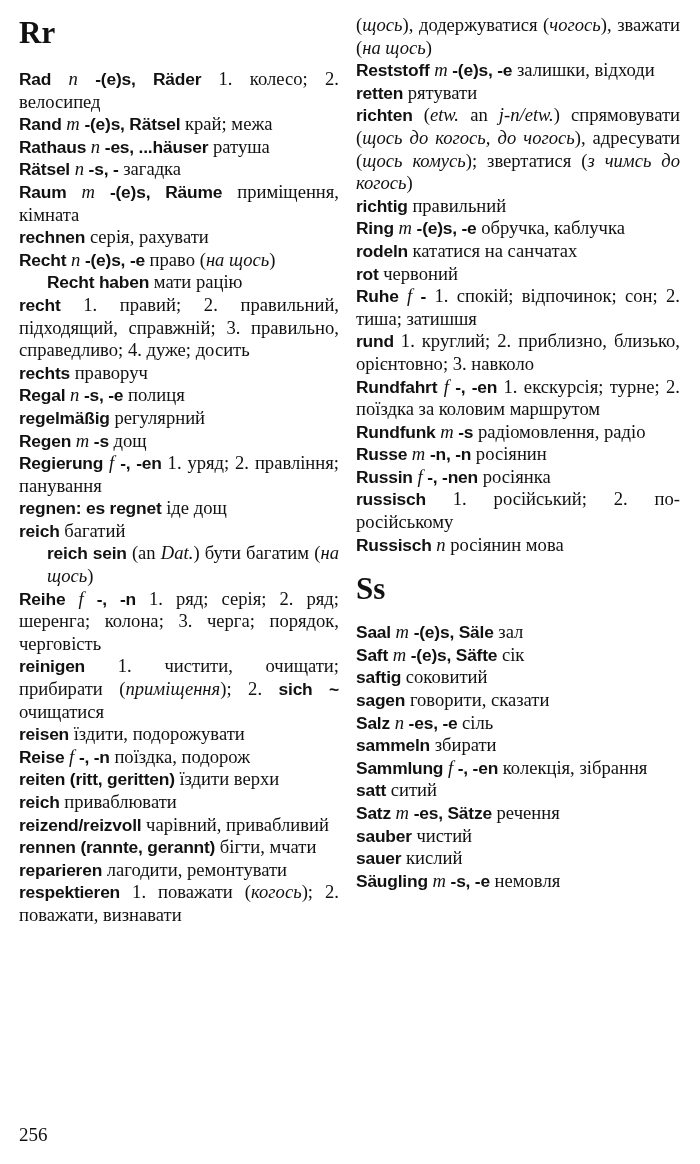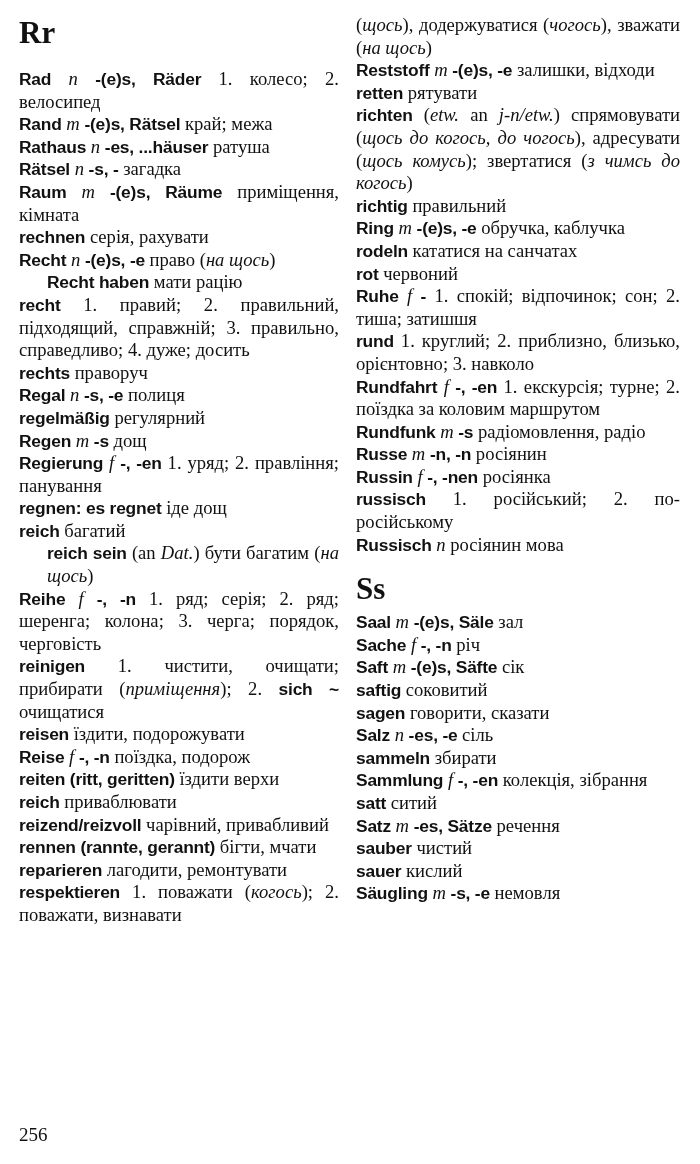--- a/index.html
+++ b/index.html
@@ -13,21 +13,21 @@
     position: absolute; top: 0;
     font-size: 18.6px; line-height: 22.6px;
     text-align: justify;
   }
   .col.left { left: 19px; width: 320px; top: 14px; }
   .col.right { left: 356px; width: 324px; top: 14px; }
   .letter-head {
     font-weight: bold; font-size: 31px; line-height: 34px;
     margin: 2px 0 18px 0; text-align: left;
   }
-  .letter-head.second { margin-top: 16px; margin-bottom: 5px; }
+  .letter-head.second { margin-top: 16px; margin-bottom: 15px; }
   .entry { margin: 0; }
   .entry.sub { padding-left: 28px; }
   .entry.cont { }
   .seg-b { font-weight: bold; font-family: "Liberation Sans", "DejaVu Sans", sans-serif; font-size: 17.4px; letter-spacing: -0.2px; }
   .seg-i { font-style: italic; }
   .seg-n { }
   .page-number {
     position: absolute; left: 19px; top: 1124px;
     font-size: 19px; line-height: 22px;
   }
@@ -84,21 +84,20 @@
         <p class="entry"><span class="seg-b">Rundfahrt </span><span class="seg-i">f </span><span class="seg-b">-, -en </span><span class="seg-n">1. екскурсія; турне; 2. поїздка за коловим маршрутом</span></p>
         <p class="entry"><span class="seg-b">Rundfunk </span><span class="seg-i">m </span><span class="seg-b">-s </span><span class="seg-n">радіомовлення, радіо</span></p>
         <p class="entry"><span class="seg-b">Russe </span><span class="seg-i">m </span><span class="seg-b">-n, -n </span><span class="seg-n">росіянин</span></p>
         <p class="entry"><span class="seg-b">Russin </span><span class="seg-i">f </span><span class="seg-b">-, -nen </span><span class="seg-n">росіянка</span></p>
         <p class="entry"><span class="seg-b">russisch </span><span class="seg-n">1. російський; 2. по-російському</span></p>
         <p class="entry"><span class="seg-b">Russisch </span><span class="seg-i">n </span><span class="seg-n">росіянин мова</span></p>
       </div>
     <div class="letter-head second">Ss</div>
     <div>
         <p class="entry"><span class="seg-b">Saal </span><span class="seg-i">m </span><span class="seg-b">-(e)s, Säle </span><span class="seg-n">зал</span></p>
-        <p class="entry"><span class="seg-b">Sache </span><span class="seg-i">f </span><span class="seg-b">-, -n </span><span class="seg-n">річ</span></p>
         <p class="entry"><span class="seg-b">Saft </span><span class="seg-i">m </span><span class="seg-b">-(e)s, Säfte </span><span class="seg-n">сік</span></p>
         <p class="entry"><span class="seg-b">saftig </span><span class="seg-n">соковитий</span></p>
         <p class="entry"><span class="seg-b">sagen </span><span class="seg-n">говорити, сказати</span></p>
         <p class="entry"><span class="seg-b">Salz </span><span class="seg-i">n </span><span class="seg-b">-es, -e </span><span class="seg-n">сіль</span></p>
         <p class="entry"><span class="seg-b">sammeln </span><span class="seg-n">збирати</span></p>
         <p class="entry"><span class="seg-b">Sammlung </span><span class="seg-i">f </span><span class="seg-b">-, -en </span><span class="seg-n">колекція, зібрання</span></p>
         <p class="entry"><span class="seg-b">satt </span><span class="seg-n">ситий</span></p>
         <p class="entry"><span class="seg-b">Satz </span><span class="seg-i">m </span><span class="seg-b">-es, Sätze </span><span class="seg-n">речення</span></p>
         <p class="entry"><span class="seg-b">sauber </span><span class="seg-n">чистий</span></p>
         <p class="entry"><span class="seg-b">sauer </span><span class="seg-n">кислий</span></p>

